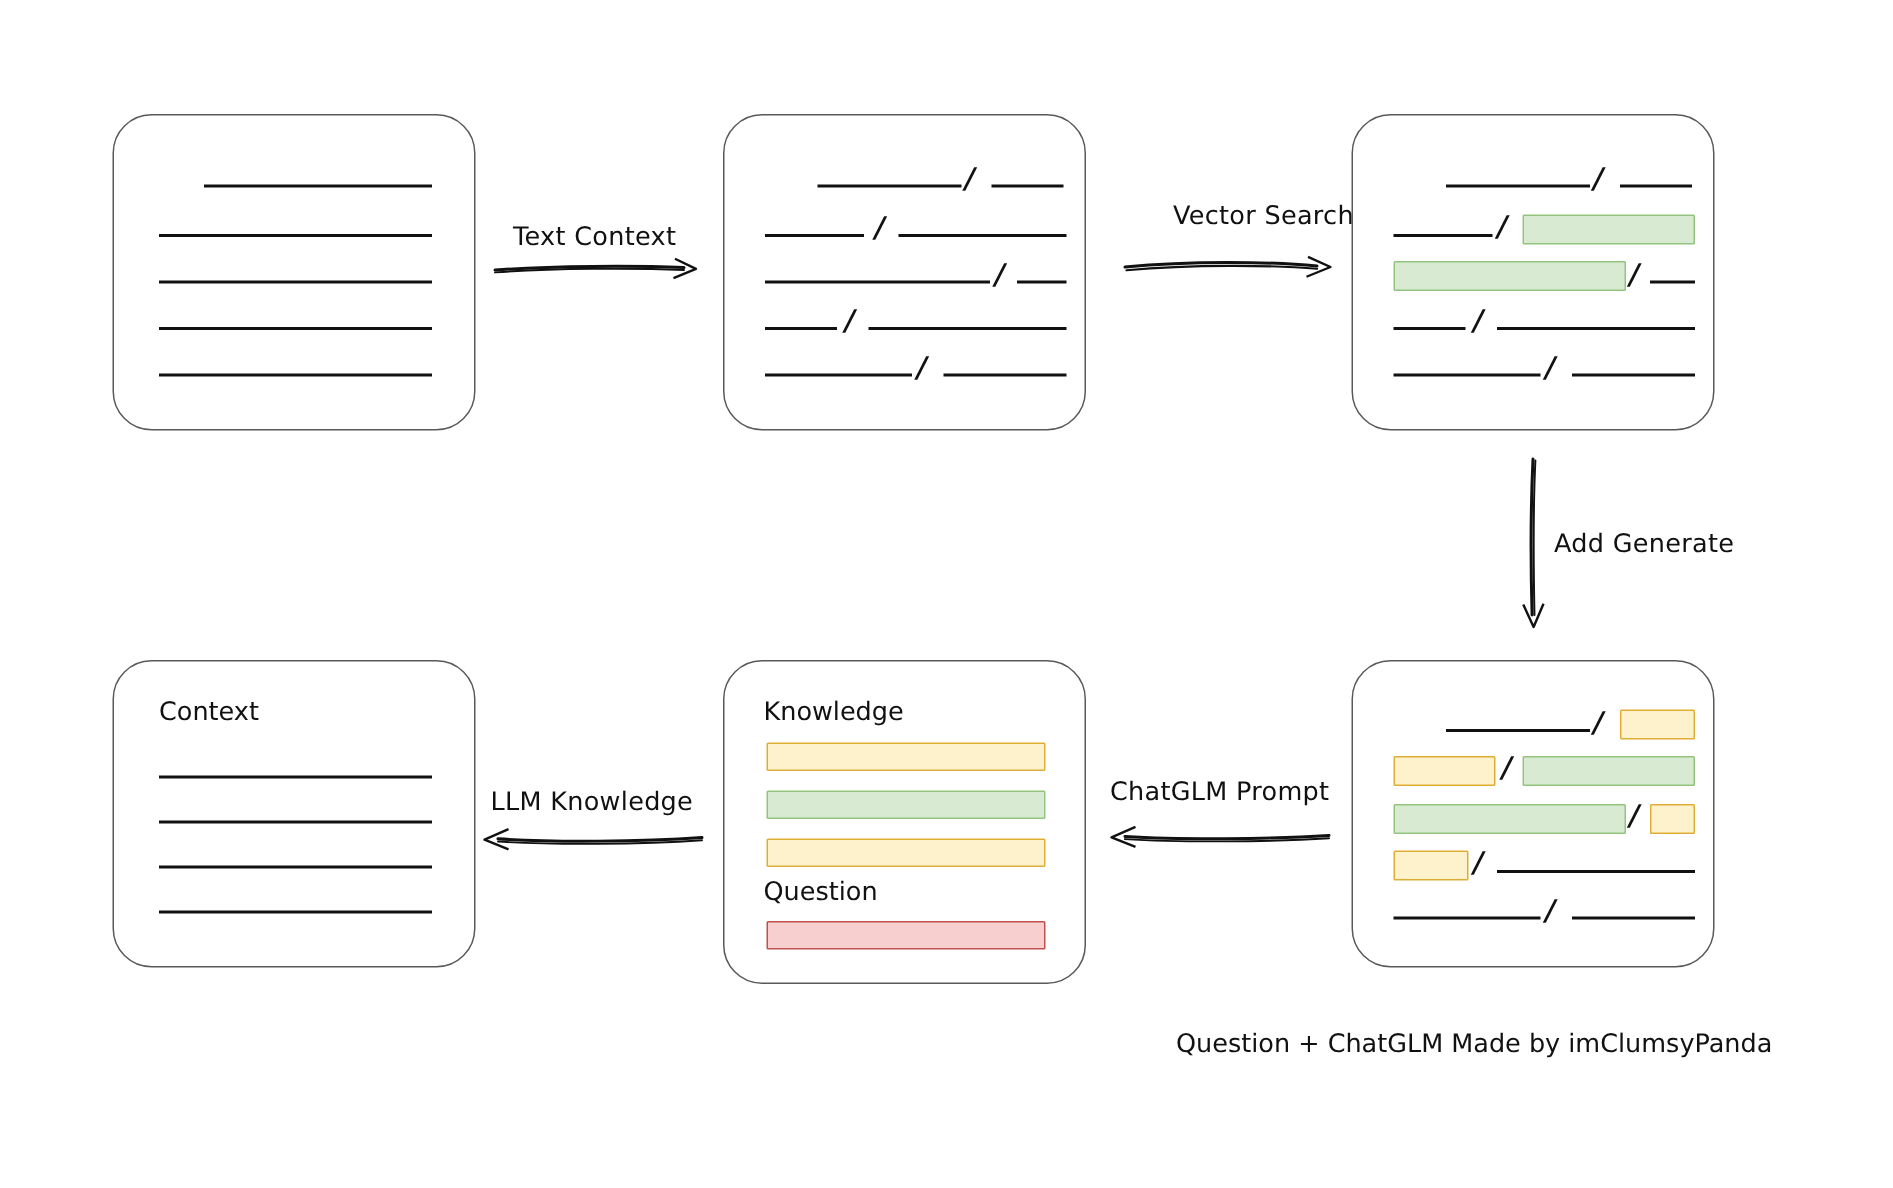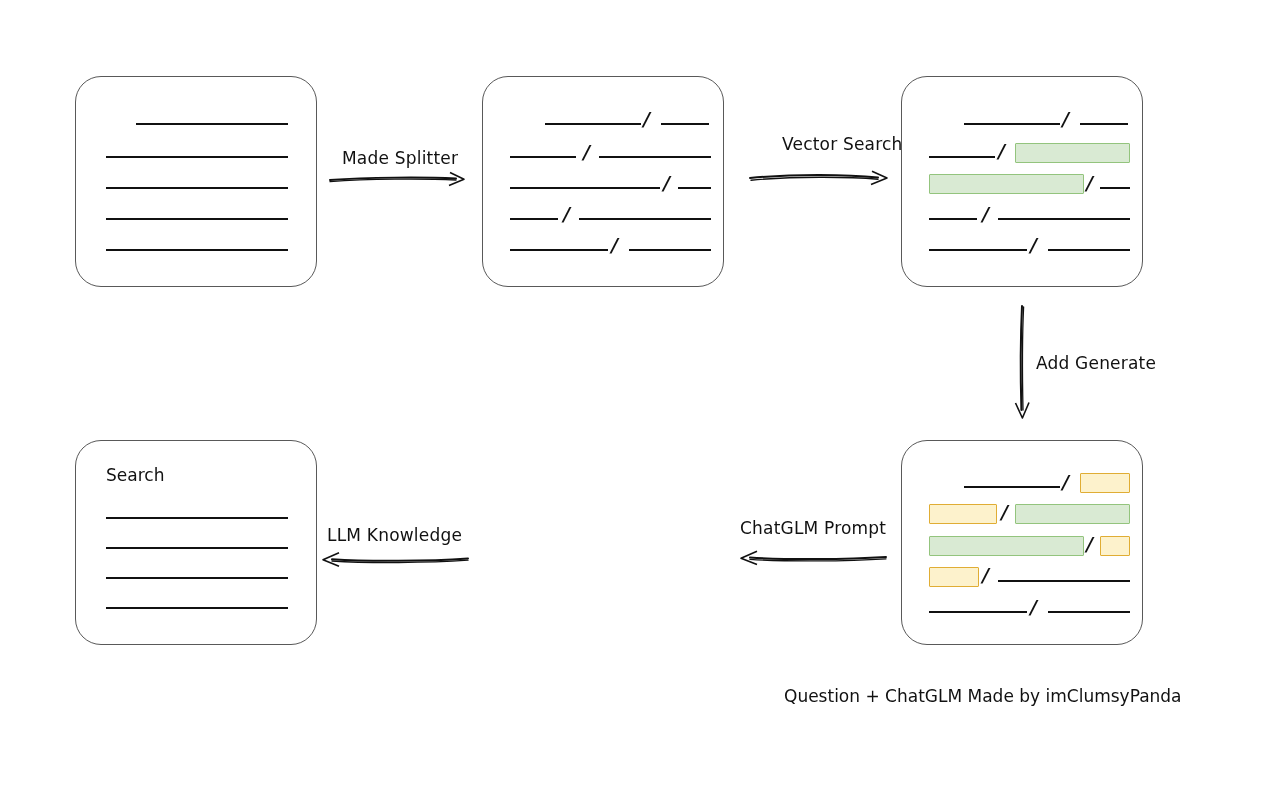--- a/index.html
+++ b/index.html
@@ -92,21 +92,21 @@
 <div id="canvas">
 
   <div class="doc-box" style="left:75px; top:76px; width:242px; height:211px;">
     <div class="rule" style="left:60px;  top:46px;  width:152px;"></div>
     <div class="rule" style="left:30px;  top:79px;  width:182px;"></div>
     <div class="rule" style="left:30px;  top:110px; width:182px;"></div>
     <div class="rule" style="left:30px;  top:141px; width:182px;"></div>
     <div class="rule" style="left:30px;  top:172px; width:182px;"></div>
   </div>
 
-  <div class="label" style="left:342px; top:148px;">Made Splitter</div>
+  <div class="label" style="left:342px; top:148px;">Text Context</div>
   <svg class="arrow-svg" style="left:328px; top:166px; width:140px; height:24px;" viewBox="0 0 140 24">
     <path d="M2,14 C40,11.2 95,11.0 128,12.4" stroke="#111" stroke-width="2" fill="none" stroke-linecap="round"></path>
     <path d="M2,15.6 C40,12.8 95,12.6 128,14" stroke="#111" stroke-width="1.3" fill="none" stroke-linecap="round"></path>
     <path d="M122,6.5 L136,13.2 L121,19.4" stroke="#111" stroke-width="1.6" fill="none" stroke-linejoin="round"></path>
   </svg>
 
   <div class="doc-box" style="left:482px; top:76px; width:242px; height:211px;">
 
     <div class="rule" style="left:62px;  top:46px;  width:96px;"></div>
     <div class="slash" style="left:160px; top:33px;">/</div>
@@ -189,30 +189,38 @@
     <div class="rule" style="left:146px; top:170px; width:82px;"></div>
   </div>
 
   <div class="label" style="left:740px; top:518px;">ChatGLM Prompt</div>
   <svg class="arrow-svg" style="left:738px; top:546px; width:150px; height:24px;" viewBox="0 0 150 24">
     <path d="M148,11 C108,13.6 48,13.8 12,11.6" stroke="#111" stroke-width="2" fill="none" stroke-linecap="round"></path>
     <path d="M148,12.8 C108,15.4 48,15.6 12,13.4" stroke="#111" stroke-width="1.3" fill="none" stroke-linecap="round"></path>
     <path d="M19,5.2 L3,12.2 L19,18.6" stroke="#111" stroke-width="1.6" fill="none" stroke-linejoin="round"></path>
   </svg>
 
+  <div class="doc-box" style="left:482px; top:440px; width:242px; height:216px;">
+    <div class="box-title" style="left:26px; top:24px;">Knowledge</div>
+    <div class="chip yellow" style="left:28px; top:54px; width:186px; height:19px;"></div>
+    <div class="chip green" style="left:28px; top:86px; width:186px; height:19px;"></div>
+    <div class="chip yellow" style="left:28px; top:118px; width:186px; height:19px;"></div>
+    <div class="box-title" style="left:26px; top:144px;">Question</div>
+    <div class="chip red" style="left:28px; top:173px; width:186px; height:19px;"></div>
+  </div>
 
   <div class="label" style="left:327px; top:525px;">LLM Knowledge</div>
   <svg class="arrow-svg" style="left:318px; top:548px; width:152px; height:24px;" viewBox="0 0 152 24">
     <path d="M150,10.4 C110,13.2 50,13.6 14,11.2" stroke="#111" stroke-width="2" fill="none" stroke-linecap="round"></path>
     <path d="M150,12.2 C110,15 50,15.4 14,13" stroke="#111" stroke-width="1.3" fill="none" stroke-linecap="round"></path>
     <path d="M21,4.8 L5,11.8 L21,18.2" stroke="#111" stroke-width="1.6" fill="none" stroke-linejoin="round"></path>
   </svg>
 
   <div class="doc-box" style="left:75px; top:440px; width:242px; height:205px;">
-    <div class="box-title" style="left:30px; top:24px;">Search</div>
+    <div class="box-title" style="left:30px; top:24px;">Context</div>
     <div class="rule" style="left:30px; top:76px;  width:182px;"></div>
     <div class="rule" style="left:30px; top:106px; width:182px;"></div>
     <div class="rule" style="left:30px; top:136px; width:182px;"></div>
     <div class="rule" style="left:30px; top:166px; width:182px;"></div>
   </div>
 
   <div class="footer" style="left:784px; top:686px;">Question + ChatGLM Made by imClumsyPanda</div>
 
 </div>
 

